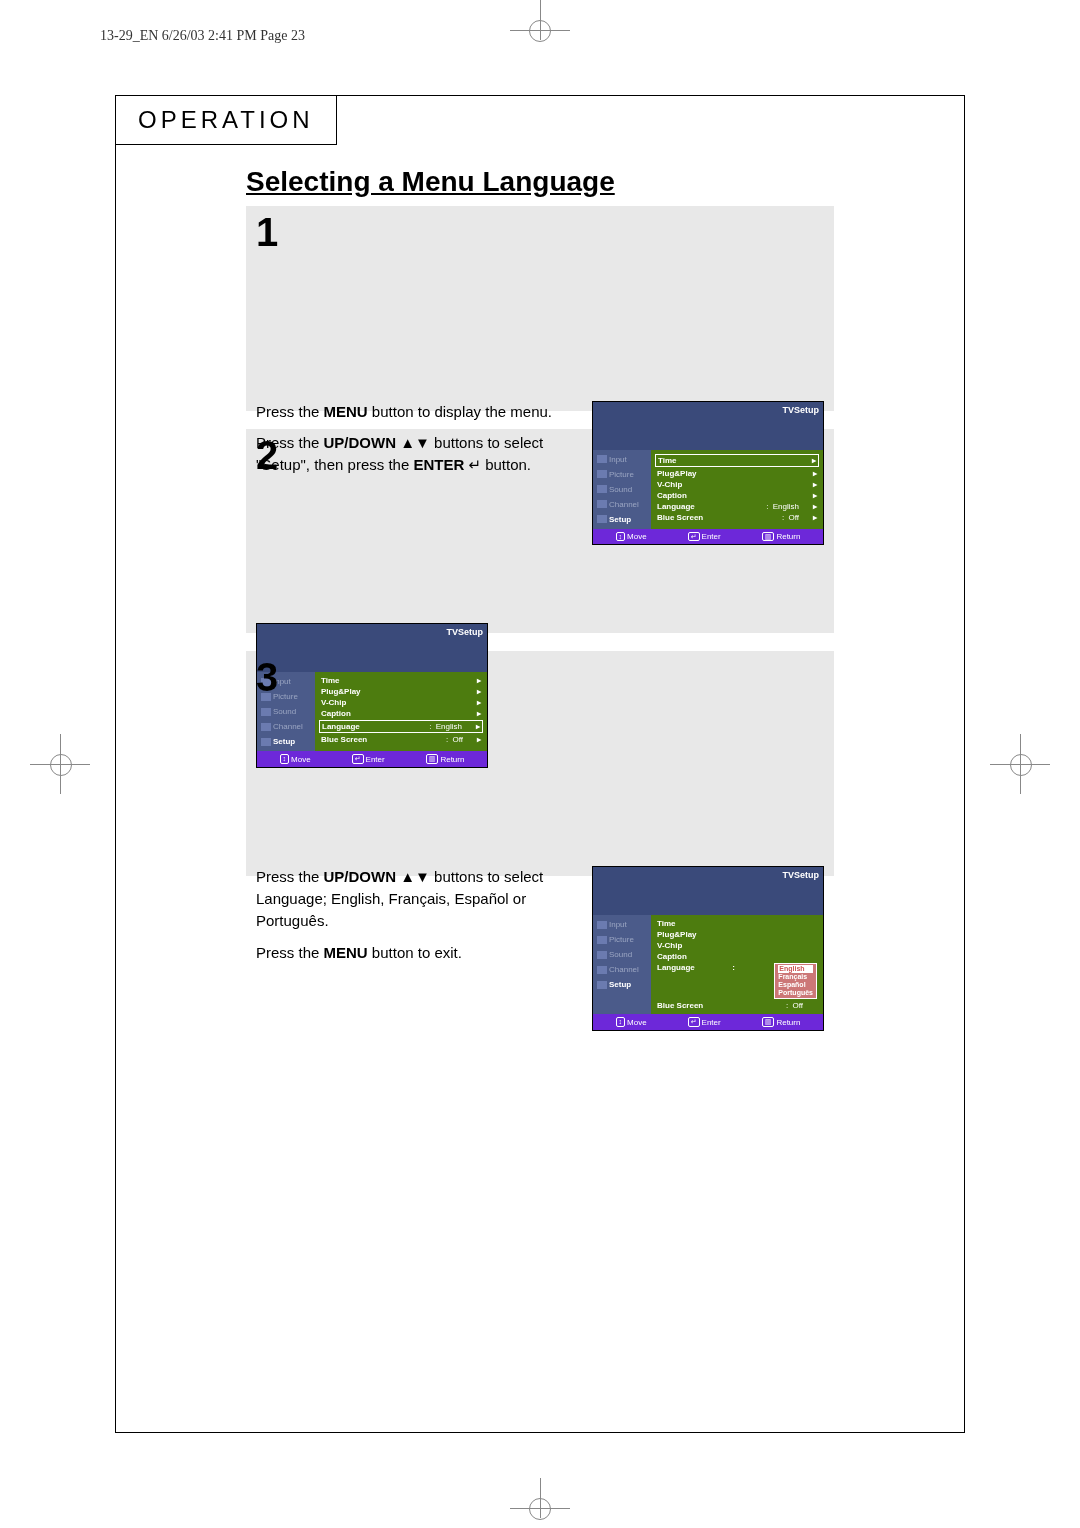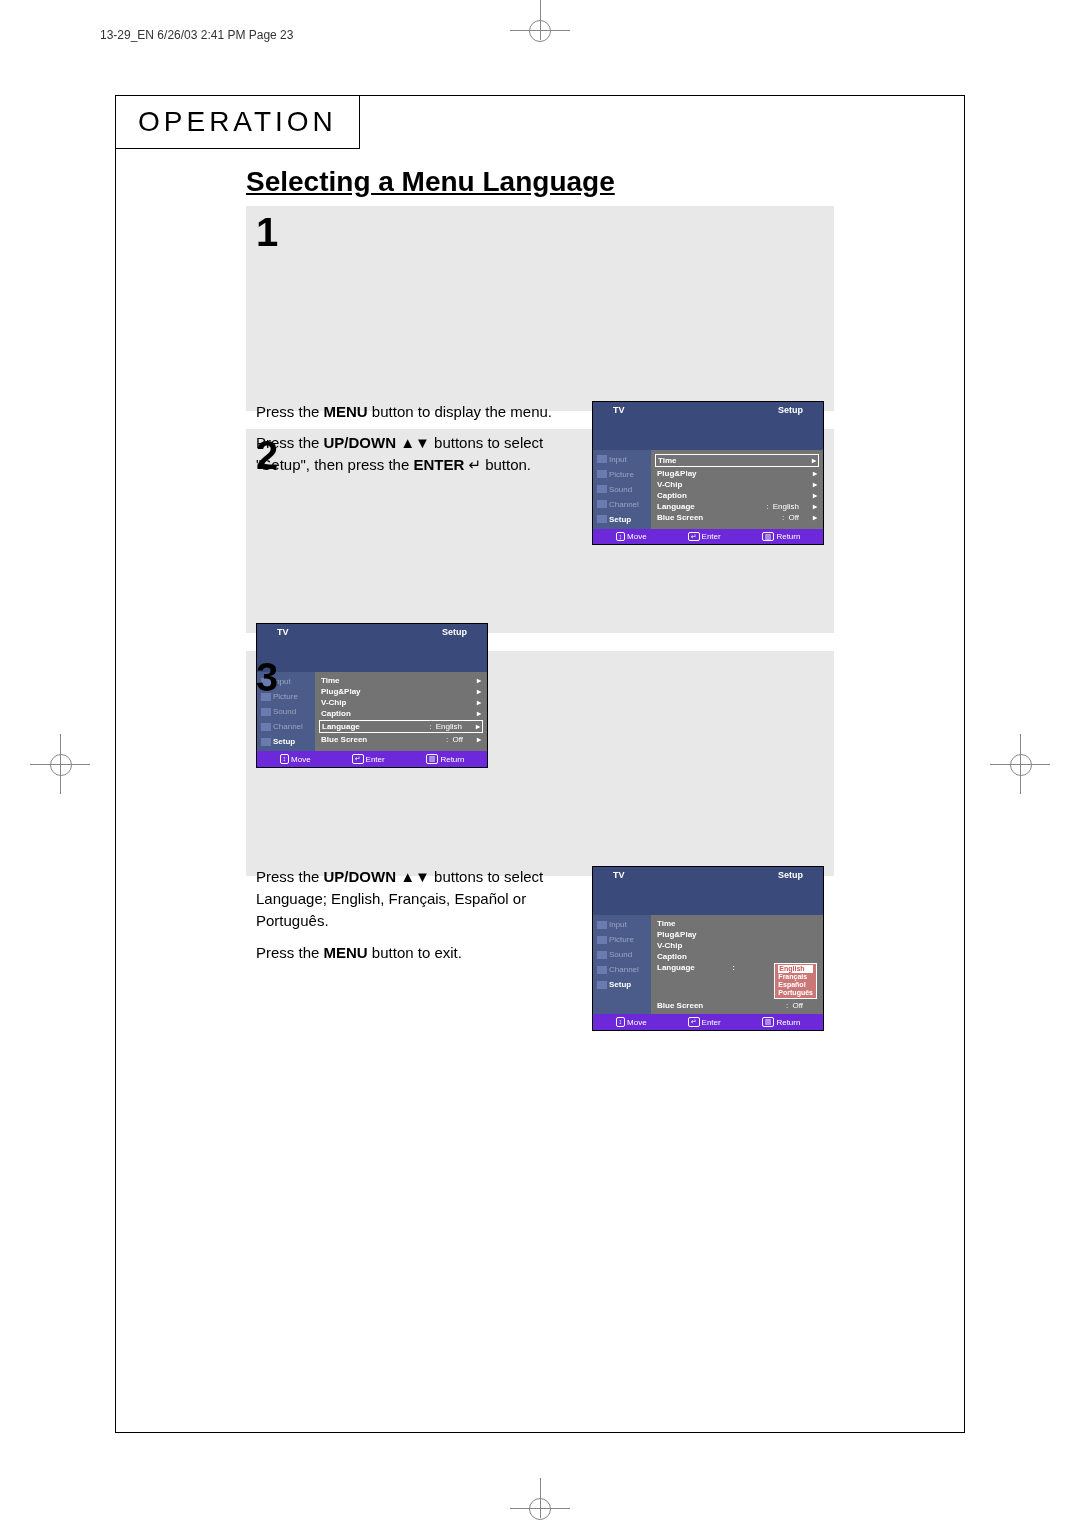--- a/index.html
+++ b/index.html
@@ -30,40 +30,40 @@
   .crop-left, .crop-right { position:absolute; top:50%; transform:translateY(-50%);}
   .crop-left { left:30px;} .crop-right{ right:30px;}
   .crop-left .vline2,.crop-right .vline2{position:absolute;left:30px;top:0;width:1px;height:60px;background:#888;}
   .crop-left .circ2,.crop-right .circ2{position:absolute;left:20px;top:20px;width:20px;height:20px;border:1px solid #888;border-radius:50%;}
   .crop-left .hline2,.crop-right .hline2{position:absolute;left:0;top:30px;width:60px;height:1px;background:#888;}
 
   .slug {
     position: absolute;
     top: 28px;
     left: 100px;
-    font-family: Liberation Sans, sans-serif;
-    font-size: 12px;
+    font-family: Liberation Serif, serif;
+    font-size: 14px;
     color: #333;
   }
   .page-frame {
     position: absolute;
     top: 95px;
     left: 115px;
     right: 115px;
     bottom: 95px;
     border: 1px solid #000;
   }
   .section-tab {
     position: absolute;
     top: 0;
     left: 0;
     border-right: 1px solid #000;
     border-bottom: 1px solid #000;
     padding: 10px 22px;
-    font-size: 28px;
+    font-size: 24px;
     letter-spacing: 4px;
     font-variant: small-caps;
   }
   .content {
     position: absolute;
     top: 70px;
     left: 130px;
     right: 130px;
   }
   h1.title {
@@ -99,39 +99,39 @@
   
   .osd {
     flex: 0 0 230px;
     background: #3a4a7a;
     color: #fff;
     font-size: 9px;
     border: 1px solid #000;
     font-family: Arial, sans-serif;
   }
   .osd-header {
-    display:flex; justify-content:space-between;
-    padding: 3px 20px;
+    display:flex; justify-content:flex-end;
+    padding: 3px 4px;
     font-weight: bold;
   }
   .osd-body { display:flex;margin-top:32px; }
   .osd-side {
     flex: 0 0 58px;
     background: #4b5b8a;
     padding: 2px 0;
   }
   .osd-side-item {
     padding: 3px 4px;
     color: #9aa5c2;
     font-size:8px;
     display:flex; align-items:center; gap:2px;
   }
   .osd-side-item.active { color:#fff; font-weight:bold;}
   .osd-side-item .ic { width:10px; height:8px; background:#6b7bb0; display:inline-block;}
-  .osd-main { flex:1; background:#737373; padding:3px 4px;}
+  .osd-main { flex:1; background:#4d7c0f; padding:3px 4px;}
   .osd-row { display:flex; justify-content:space-between; padding:1px 2px; font-size:8px; font-weight:bold;}
   .osd-row.boxed { border:1px solid #fff; margin:1px 0;}
   .osd-row .arrow { font-size:8px;}
   .osd-row .val { margin-left:auto; margin-right:14px; font-weight:normal;}
   .osd-row .colon{margin-right:2px;}
   .osd-footer { display:flex; justify-content:space-around; padding:3px 2px; font-size:8px; background:#6d28d9;}
   .osd-footer span{display:flex;align-items:center;gap:2px;}
   .hint-ic{display:inline-block;border:1px solid #fff;border-radius:2px;font-size:7px;padding:0 2px;line-height:1.1;}
 
   .lang-popup {

